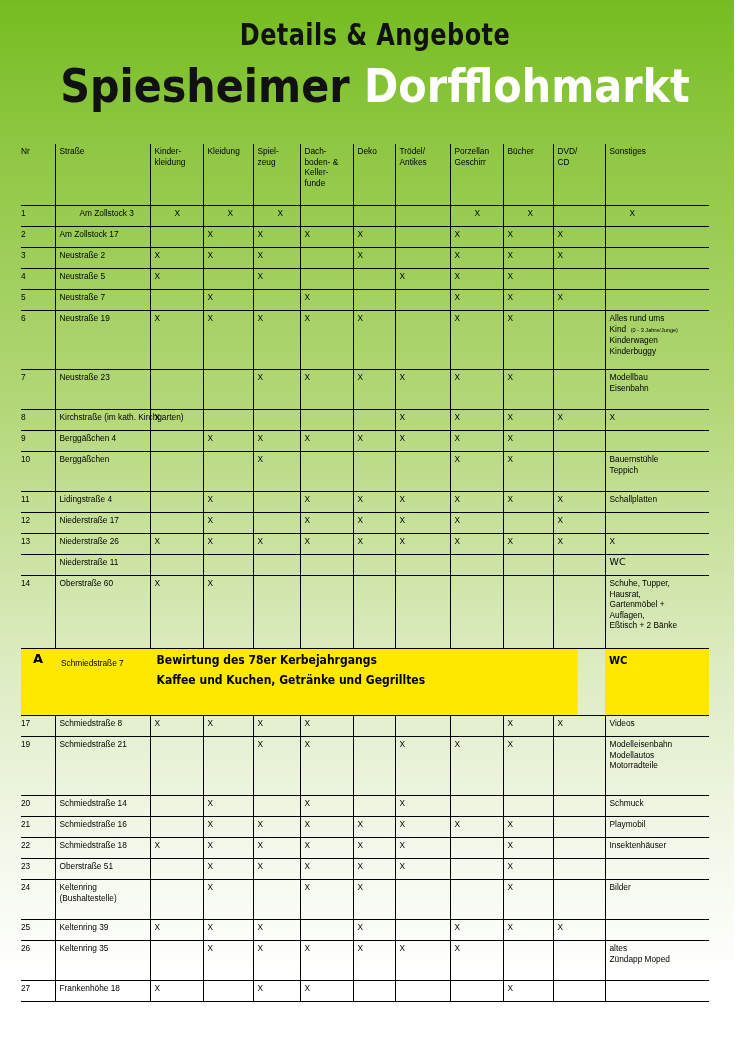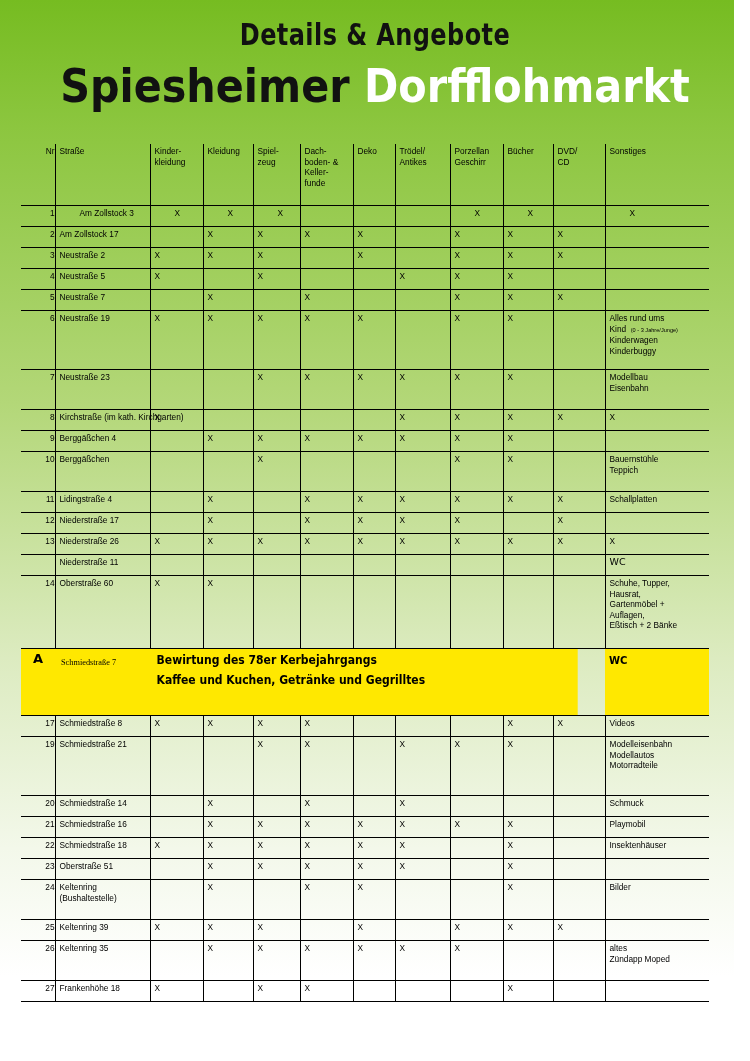--- a/index.html
+++ b/index.html
@@ -51,21 +51,21 @@
     border-left:1.6px solid #000;
     border-right:0;
     padding:2px 3px 1px 4px;
     vertical-align:top;
     line-height:10.5px;
     font-weight:normal;
     text-align:left;
   }
   table.ft td:first-child, table.ft th:first-child{
     border-left:0;
-    text-align:right;
+    text-align:left;
     padding-left:0;padding-right:0;
   }
   table.ft td:last-child, table.ft th:last-child{
     border-right:0;
   }
   tr.hdr td{
     height:58px;
     border-bottom:1.6px solid #000;
     vertical-align:top;
   }
@@ -92,21 +92,21 @@
     border-left:0;
     height:56px;
     vertical-align:top;
   }
   tr.special td.a-nr{
     font-weight:bold;font-size:13px;text-align:center;
     font-family:"DejaVu Sans",sans-serif;
     padding-top:5px;
   }
   tr.special td.a-str{
-    font-size:8.3px;padding-top:9px;padding-left:6px;font-family:Liberation Serif, serif;
+    font-size:8.3px;padding-top:9px;padding-left:6px;
   }
   tr.special td.a-txt{
     font-weight:bold;font-size:11.5px;
     font-family:"DejaVu Sans",sans-serif;
     padding-top:6px;padding-left:7px;
     transform:scaleX(0.94);transform-origin:left top;
   }
   tr.special td.a-txt .l2{display:block;margin-top:9px;}
   tr.special td.a-wc{
     font-weight:bold;font-size:10px;

